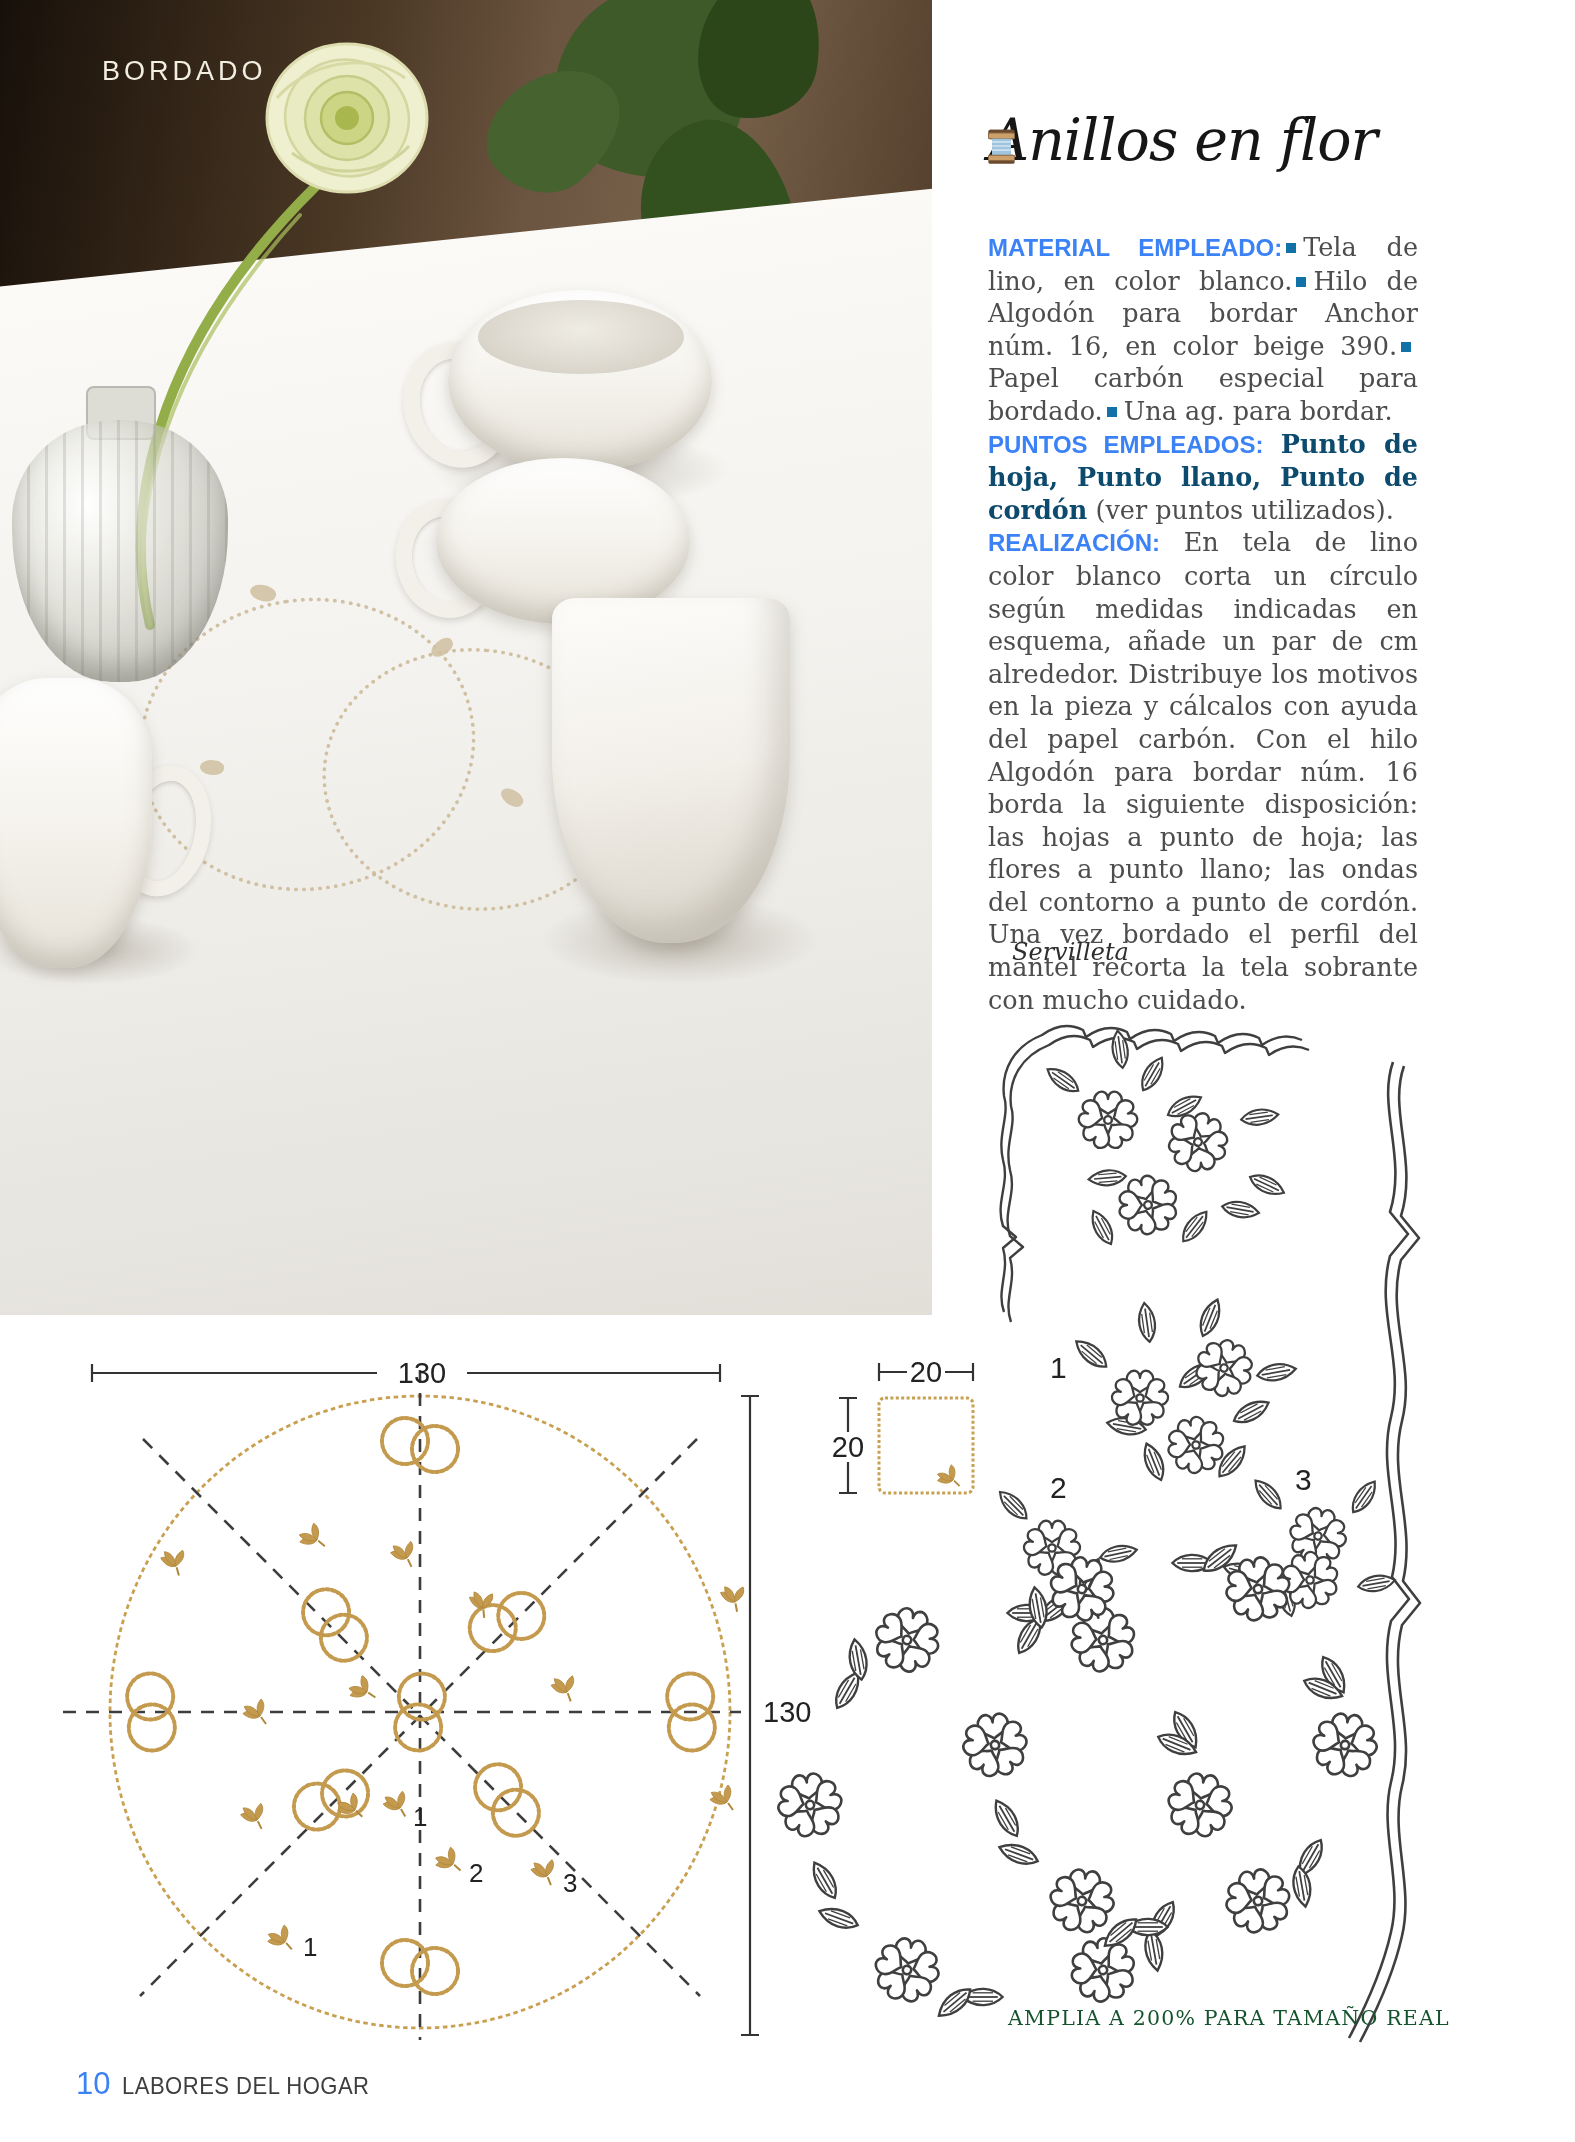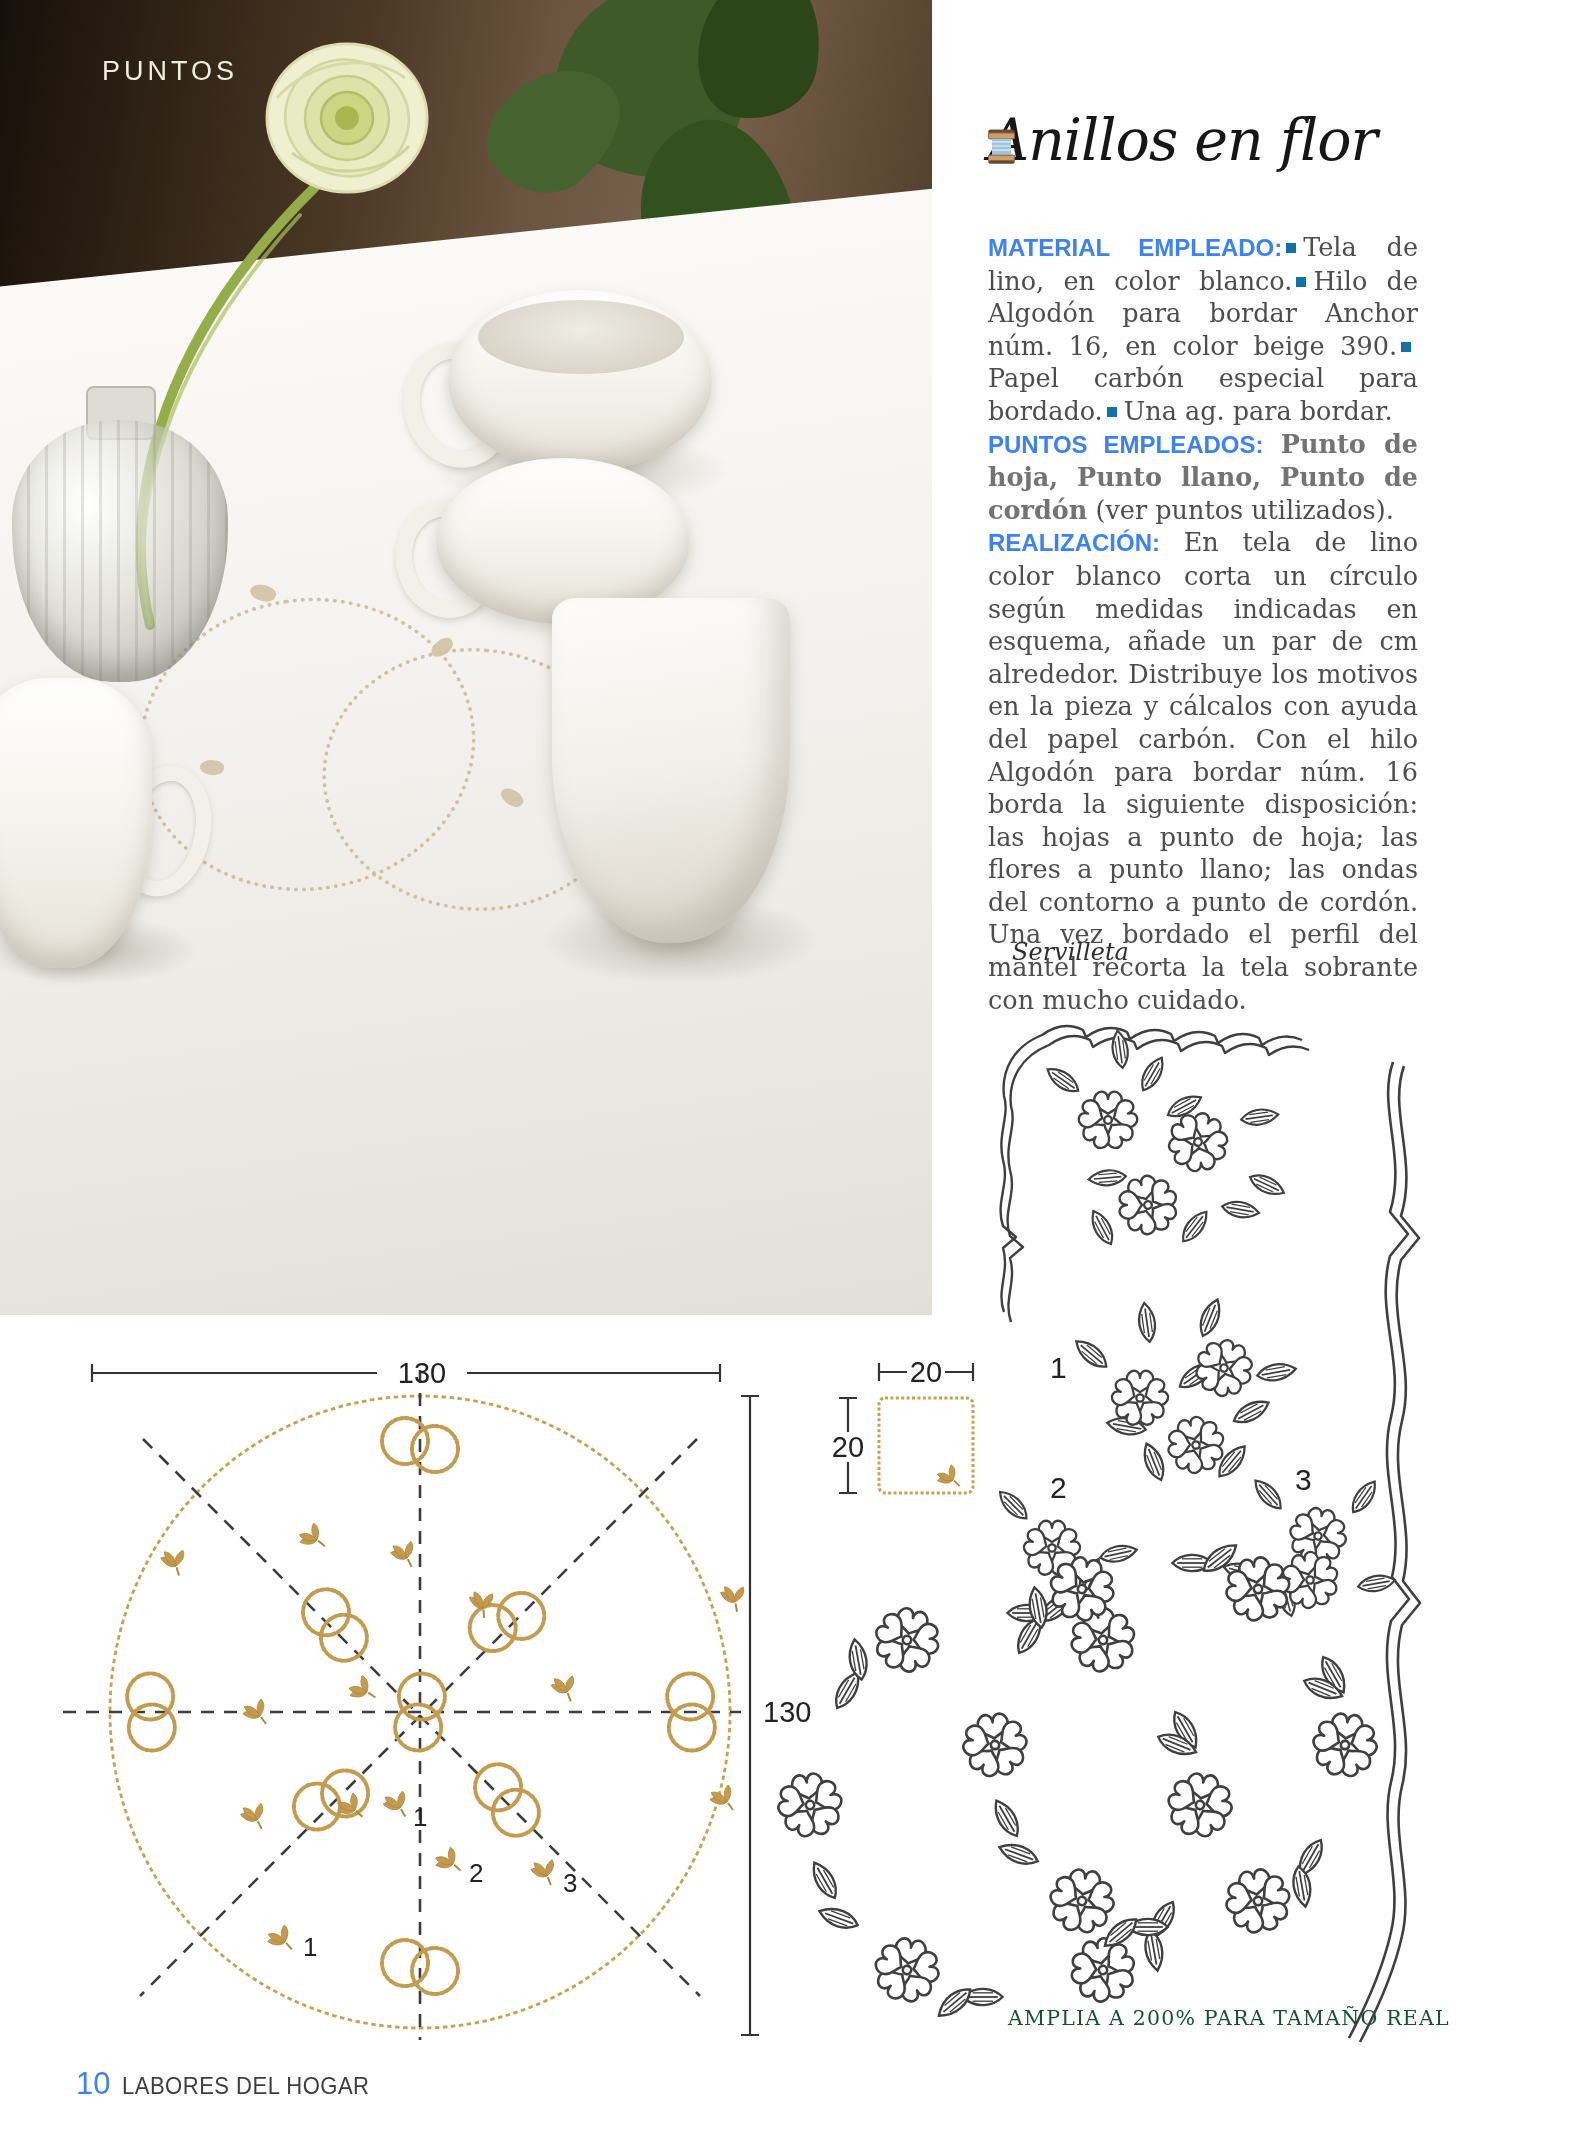--- a/index.html
+++ b/index.html
@@ -25,21 +25,21 @@
   #bordado-label{position:absolute;left:102px;top:56px;font-family:"Liberation Sans",sans-serif;
                  font-size:27px;letter-spacing:4px;color:#f2eee1;}
   
   #title-row{position:absolute;left:988px;top:112px;width:440px;display:flex;align-items:flex-end;gap:10px;}
   #article-title{font-style:italic;font-size:57px;line-height:1;color:#161616;letter-spacing:-1px;white-space:nowrap;}
   .spool{margin-bottom:4px;}
   #body-col{position:absolute;left:988px;top:231px;width:430px;
             font-size:25.5px;line-height:32.6px;color:#4d4d4d;text-align:justify;}
   #body-col p{margin:0;}
   .para-label{font-family:"Liberation Sans",sans-serif;font-weight:bold;font-size:24px;color:#3b82f6;}
-  .bold-dark{font-weight:bold;color:#737373;}
+  .bold-dark{font-weight:bold;color:#0c4a6e;}
   .sq{display:inline-block;width:10px;height:10px;background:#1272a8;margin:0 7px 2px 4px;vertical-align:middle;}
   #servilleta-label{position:absolute;left:1012px;top:938px;font-style:italic;font-size:24px;color:#2e2e2e;}
   
   svg{position:absolute;overflow:visible;}
   svg.defs-holder{position:absolute;width:0;height:0;}
   .dim-text{font-family:"Liberation Sans",sans-serif;font-size:29px;fill:#222;}
   .motif-num{font-family:"Liberation Sans",sans-serif;font-size:30px;fill:#222;}
   .small-num{font-family:"Liberation Sans",sans-serif;font-size:26px;fill:#222;}
   #scale-note{position:absolute;left:1008px;top:2006px;width:330px;text-align:center;
               font-size:20.5px;letter-spacing:1.2px;color:#14532d;white-space:nowrap;}
@@ -132,21 +132,21 @@
     <div class="cup-handle" style="left:396px;top:500px;width:70px;height:86px;transform:rotate(-10deg);"></div>
     <div class="cup-body" style="left:436px;top:458px;width:254px;height:166px;"></div>
 
     <div class="soft-shadow" style="left:540px;top:895px;width:280px;height:90px;"></div>
     <div class="bowl" style="left:552px;top:598px;width:238px;height:345px;border-radius:10% 10% 48% 48% / 6% 6% 55% 55%;"></div>
 
     <div class="soft-shadow" style="left:-20px;top:915px;width:220px;height:70px;"></div>
     <div class="cup-handle" style="left:118px;top:765px;width:62px;height:102px;transform:rotate(12deg);border-width:15px;"></div>
     <div class="cup-body" style="left:-28px;top:678px;width:180px;height:290px;border-radius:42% 42% 46% 46% / 28% 28% 52% 52%;"></div>
 
-    <div id="bordado-label">PUNTOS</div>
+    <div id="bordado-label">BORDADO</div>
   </div>
 
   <div id="title-row">
     <span id="article-title">Anillos en flor</span>
     <svg class="spool" width="27" height="36" viewBox="0 0 26 34">
       <rect x="0.5" y="0.5" width="25" height="4" rx="1.5" fill="#6b4a2e"></rect>
       <rect x="0.5" y="3.5" width="25" height="5.5" rx="1.5" fill="#cda06a" stroke="#8a6a46"></rect>
       <rect x="4" y="9" width="18" height="16" fill="#9fc4de"></rect>
       <path d="M4,12 H22 M4,16 H22 M4,20 H22" stroke="#cfe2f0" stroke-width="1.6"></path>
       <rect x="0.5" y="25" width="25" height="5.5" rx="1.5" fill="#cda06a" stroke="#8a6a46"></rect>

